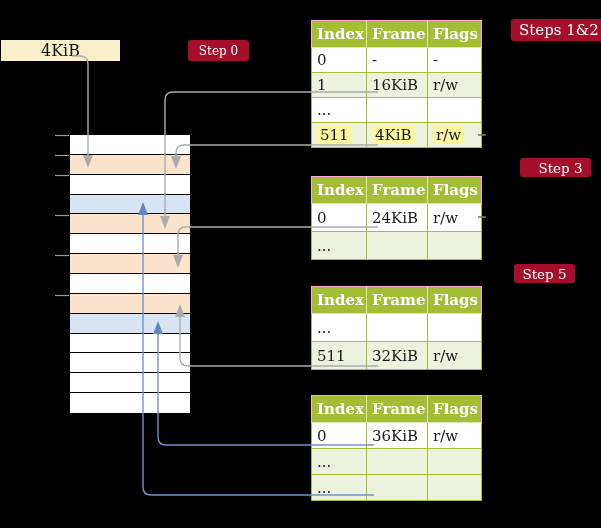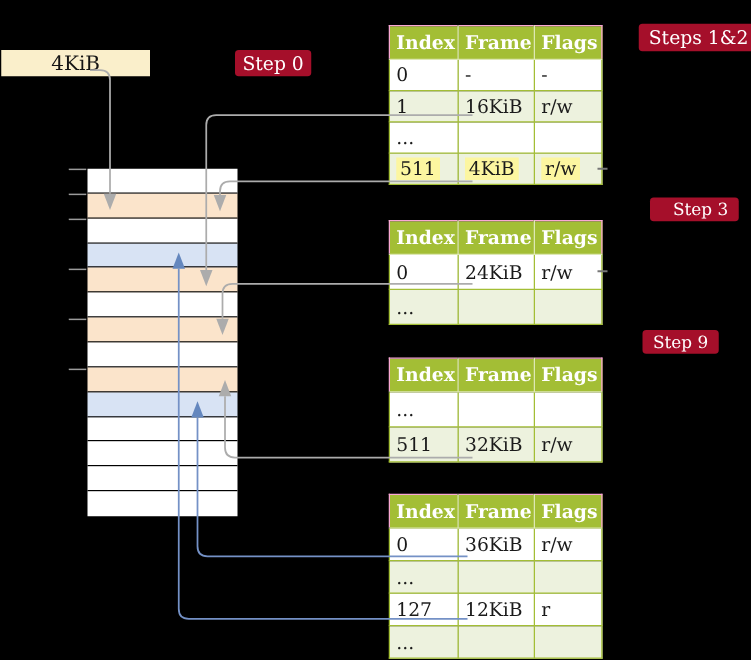--- a/index.html
+++ b/index.html
@@ -6,21 +6,21 @@
   body{font-family:"DejaVu Serif", serif;}
   .stage{position:relative;width:601px;height:528px;background:#000;overflow:hidden;}
 
   
   .kib-box{position:absolute;left:1px;top:40px;width:119px;height:21px;
     background:#FAEFCB;color:#141414;font-size:16px;line-height:21px;text-align:center;}
 
   
   .badge{position:absolute;background:#A50F2A;color:#fff;text-align:center;
     border-radius:3px;display:flex;align-items:center;justify-content:center;}
-  .badge.b0{left:188px;top:40px;width:61px;height:21px;font-size:15px;}
+  .badge.b0{left:188px;top:40px;width:61px;height:21px;font-size:12px;}
   .badge.b12{left:511px;top:19px;width:95px;height:22px;font-size:15px;justify-content:flex-start;padding-left:8px;}
   .badge.b3{left:520px;top:158px;width:61px;height:19px;font-size:13.5px;padding-left:10px;}
   .badge.b4{left:514px;top:264px;width:61px;height:19px;font-size:13.5px;}
 
   
   .memstrip{position:absolute;left:70px;top:135px;width:120px;height:278px;
     display:grid;grid-template-rows:repeat(14,1fr);}
   .mrow{border-bottom:1px solid #000;}
   .mrow:last-child{border-bottom:none;}
   .mw{background:#FFFFFF;} .mo{background:#FBE4CB;} .mb{background:#D8E3F4;}
@@ -47,21 +47,21 @@
 </head>
 <body>
 
 <div class="stage">
 
   <div class="kib-box">4KiB</div>
 
   <div class="badge b0">Step 0</div>
   <div class="badge b12">Steps 1&amp;2</div>
   <div class="badge b3">Step 3</div>
-  <div class="badge b4">Step 9</div>
+  <div class="badge b4">Step 5</div>
 
   <div class="memstrip">
     <div class="mrow mw"></div>
     <div class="mrow mo"></div>
     <div class="mrow mw"></div>
     <div class="mrow mb"></div>
     <div class="mrow mo"></div>
     <div class="mrow mw"></div>
     <div class="mrow mo"></div>
     <div class="mrow mw"></div>
@@ -187,25 +187,20 @@
       <tbody>
         <tr>
           <td>0</td>
           <td>36KiB</td>
           <td>r/w</td>
         </tr>
         <tr class="shade">
           <td>...</td>
           <td></td>
           <td></td>
-        </tr>
-        <tr>
-          <td>127</td>
-          <td>12KiB</td>
-          <td>r</td>
         </tr>
         <tr class="shade">
           <td>...</td>
           <td></td>
           <td></td>
         </tr>
       </tbody>
     </table>
   </div>
 

